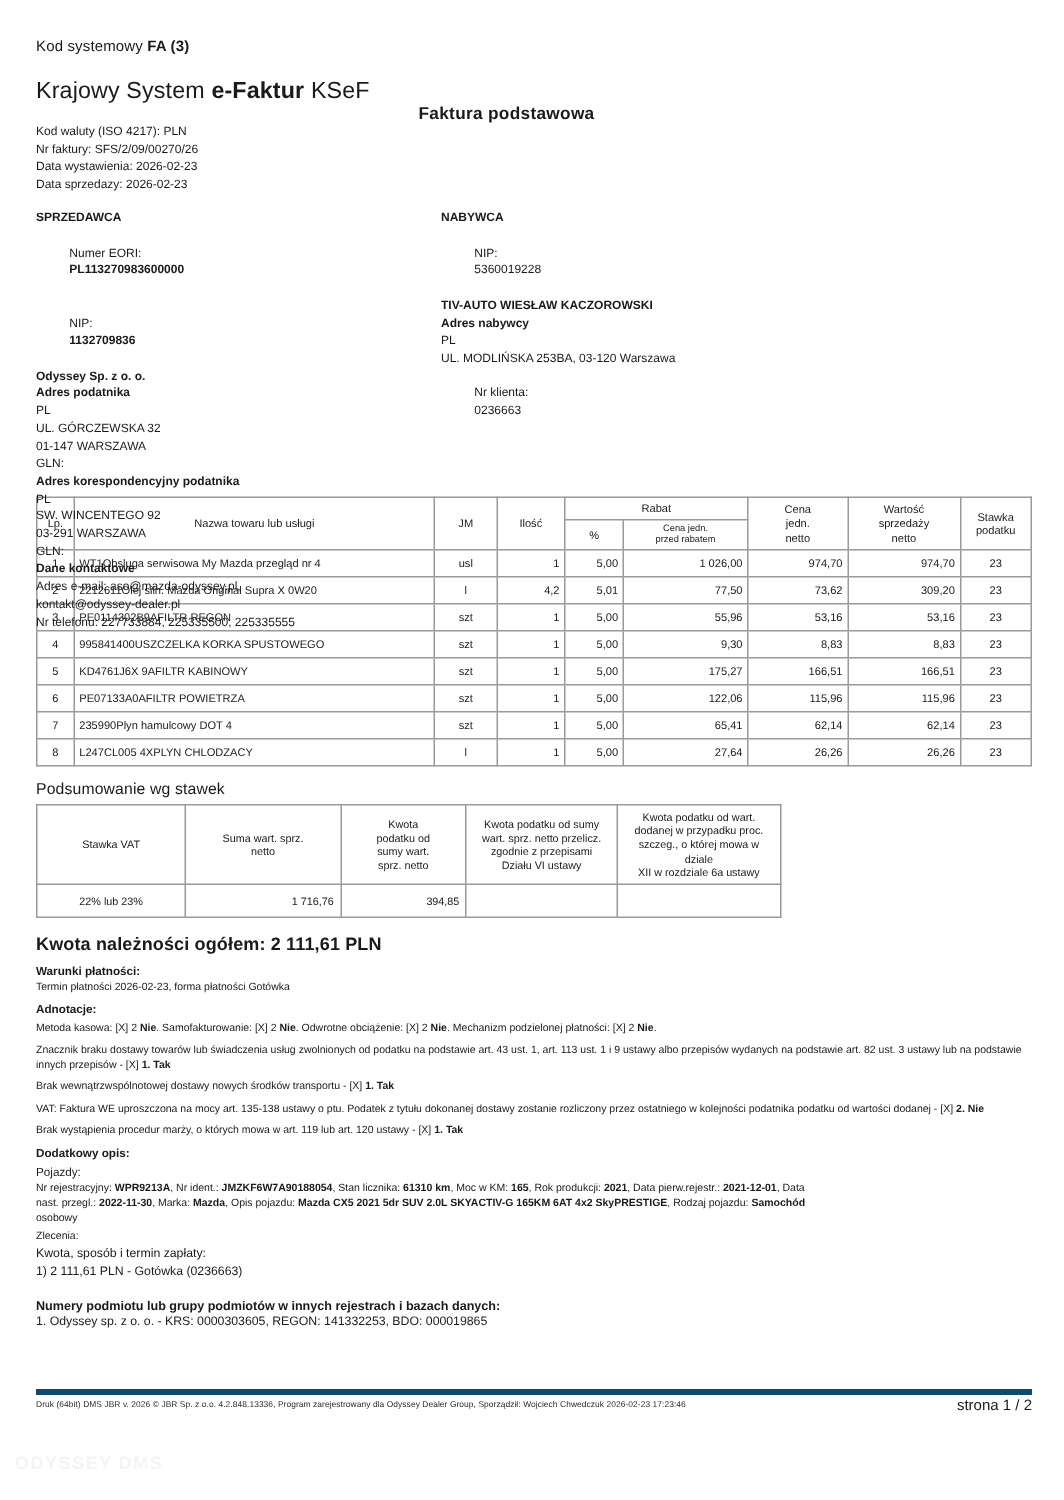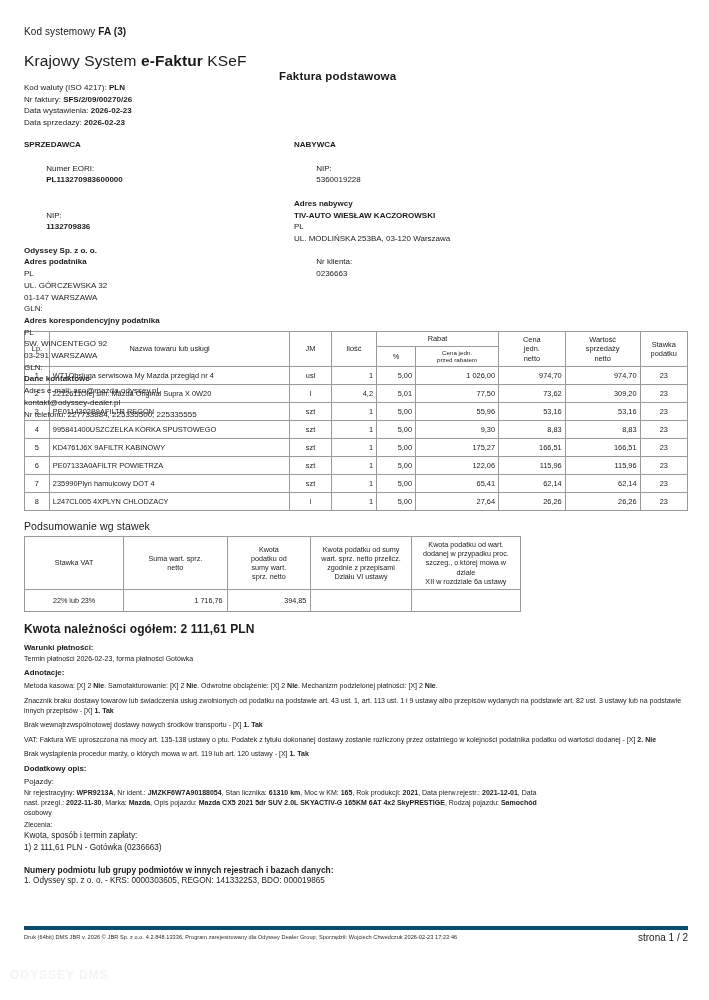--- a/index.html
+++ b/index.html
@@ -45,21 +45,21 @@
     top: 44px;
     font-size: 11.5px;
     font-weight: bold;
     letter-spacing: .2px;
   }
   .meta {
     margin-top: 12px;
     font-size: 8px;
     line-height: 11.6px;
   }
-  .meta b { font-weight: bold; }
+  .meta b { font-weight: normal; }
 
   
   .parties {
     position: relative;
     margin-top: 11px;
     height: 190px;
     font-size: 8px;
     line-height: 11.7px;
   }
   .party-left { position: absolute; left: 0; top: 0; width: 265px; }
@@ -258,22 +258,22 @@
         <div>kontakt@odyssey-dealer.pl</div>
         <div>Nr telefonu: 227733884, 225335500, 225335555</div>
       </div>
 
       <div class="party party-right">
         <div class="lbl-b">NABYWCA</div>
         <div>
           <span>NIP:</span>
           <span>5360019228</span>
         </div>
+        <div class="lbl-b">TIV-AUTO WIESŁAW KACZOROWSKI</div>
         <div class="lbl-b">Adres nabywcy</div>
-        <div class="lbl-b">TIV-AUTO WIESŁAW KACZOROWSKI</div>
         <div>PL</div>
         <div>UL. MODLIŃSKA 253BA, 03-120 Warszawa</div>
         <div>
           <span>Nr klienta:</span>
           <span>0236663</span>
         </div>
       </div>
     </div>
 
     <table class="items">

